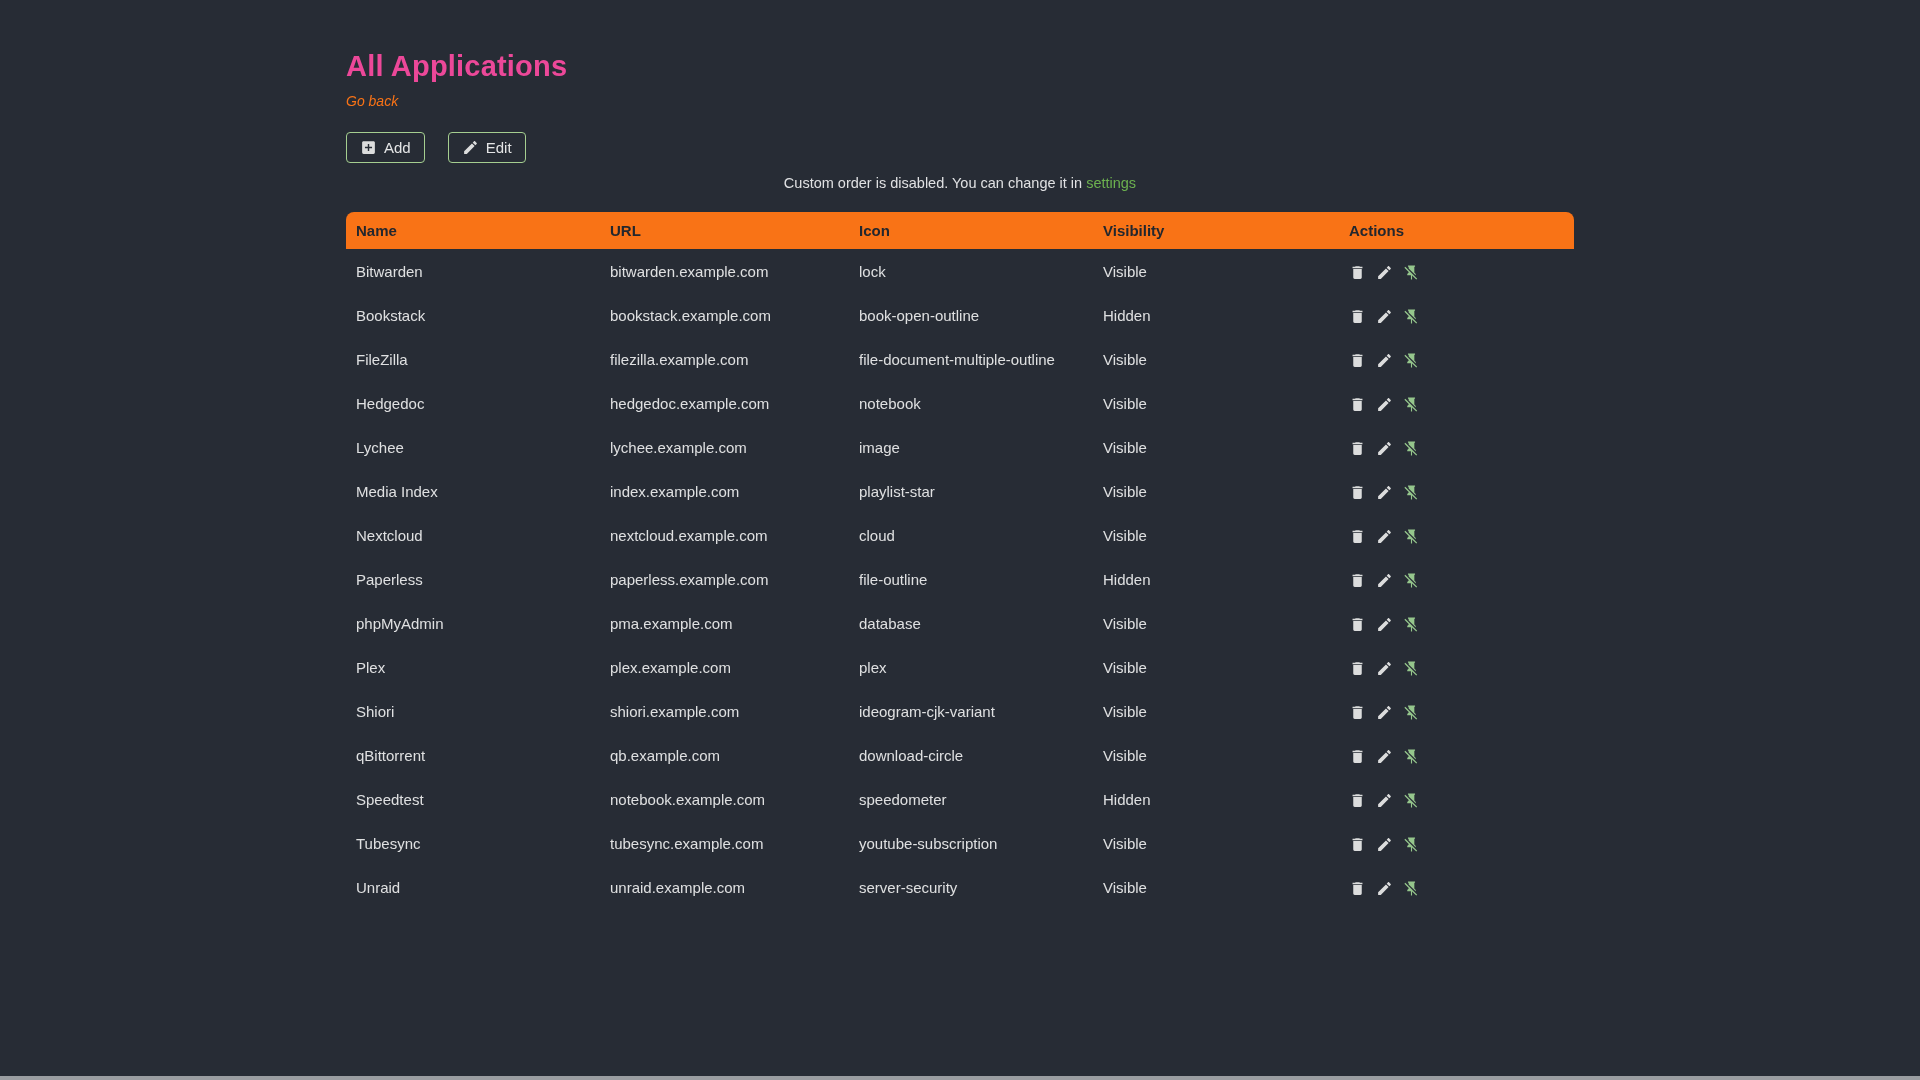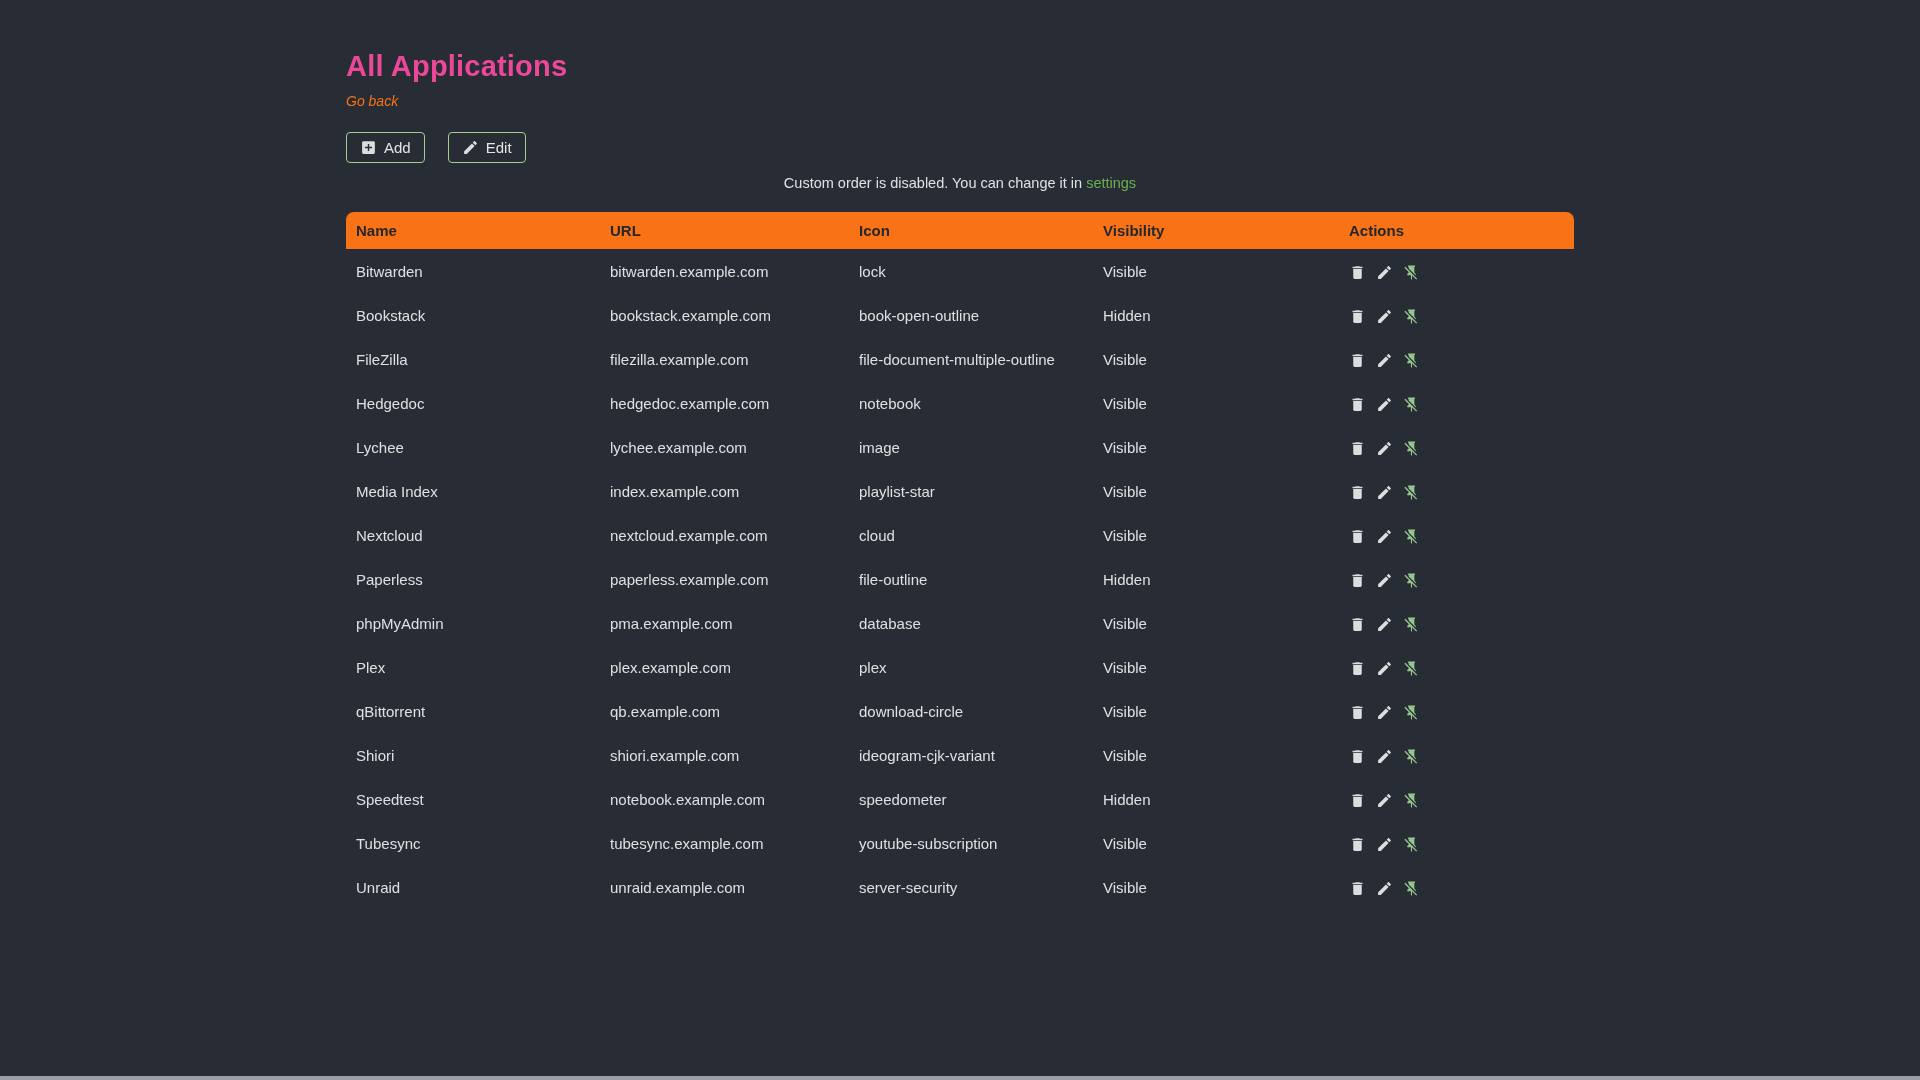--- a/index.html
+++ b/index.html
@@ -390,47 +390,47 @@
       </span>
       <span class="action">
         <svg width="17" height="17" viewBox="0 0 24 24" fill="#95c68c">
                 <path d="M2,5.27L3.28,4L20,20.72L18.73,22L12.8,16.07V22H11.2V16H6V14L8,12V11.27L2,5.27M16,12L18,14V16H17.82L8,6.18V4H7V2H17V4H16V12Z"></path>
               </svg>
       </span>
     </td>
   </tr>
 
   <tr>
+    <td>Shiori</td>
+    <td>shiori.example.com</td>
+    <td>ideogram-cjk-variant</td>
+    <td>Visible</td>
+    <td class="actions">
+      <span class="action">
+        <svg width="17" height="17" viewBox="0 0 24 24" fill="#dcdddd">
+                <path d="M19,4H15.5L14.5,3H9.5L8.5,4H5V6H19V4M6,19A2,2 0 0,0 8,21H16A2,2 0 0,0 18,19V7H6V19Z"></path>
+              </svg>
+      </span>
+      <span class="action">
+        <svg width="17" height="17" viewBox="0 0 24 24" fill="#dcdddd">
+                <path d="M20.71,7.04C21.1,6.65 21.1,6 20.71,5.63L18.37,3.29C18,2.9 17.35,2.9 16.96,3.29L15.12,5.12L18.87,8.87M3,17.25V21H6.75L17.81,9.93L14.06,6.18L3,17.25Z"></path>
+              </svg>
+      </span>
+      <span class="action">
+        <svg width="17" height="17" viewBox="0 0 24 24" fill="#95c68c">
+                <path d="M2,5.27L3.28,4L20,20.72L18.73,22L12.8,16.07V22H11.2V16H6V14L8,12V11.27L2,5.27M16,12L18,14V16H17.82L8,6.18V4H7V2H17V4H16V12Z"></path>
+              </svg>
+      </span>
+    </td>
+  </tr>
+
+  <tr>
     <td>qBittorrent</td>
     <td>qb.example.com</td>
     <td>download-circle</td>
-    <td>Visible</td>
-    <td class="actions">
-      <span class="action">
-        <svg width="17" height="17" viewBox="0 0 24 24" fill="#dcdddd">
-                <path d="M19,4H15.5L14.5,3H9.5L8.5,4H5V6H19V4M6,19A2,2 0 0,0 8,21H16A2,2 0 0,0 18,19V7H6V19Z"></path>
-              </svg>
-      </span>
-      <span class="action">
-        <svg width="17" height="17" viewBox="0 0 24 24" fill="#dcdddd">
-                <path d="M20.71,7.04C21.1,6.65 21.1,6 20.71,5.63L18.37,3.29C18,2.9 17.35,2.9 16.96,3.29L15.12,5.12L18.87,8.87M3,17.25V21H6.75L17.81,9.93L14.06,6.18L3,17.25Z"></path>
-              </svg>
-      </span>
-      <span class="action">
-        <svg width="17" height="17" viewBox="0 0 24 24" fill="#95c68c">
-                <path d="M2,5.27L3.28,4L20,20.72L18.73,22L12.8,16.07V22H11.2V16H6V14L8,12V11.27L2,5.27M16,12L18,14V16H17.82L8,6.18V4H7V2H17V4H16V12Z"></path>
-              </svg>
-      </span>
-    </td>
-  </tr>
-
-  <tr>
-    <td>Shiori</td>
-    <td>shiori.example.com</td>
-    <td>ideogram-cjk-variant</td>
     <td>Visible</td>
     <td class="actions">
       <span class="action">
         <svg width="17" height="17" viewBox="0 0 24 24" fill="#dcdddd">
                 <path d="M19,4H15.5L14.5,3H9.5L8.5,4H5V6H19V4M6,19A2,2 0 0,0 8,21H16A2,2 0 0,0 18,19V7H6V19Z"></path>
               </svg>
       </span>
       <span class="action">
         <svg width="17" height="17" viewBox="0 0 24 24" fill="#dcdddd">
                 <path d="M20.71,7.04C21.1,6.65 21.1,6 20.71,5.63L18.37,3.29C18,2.9 17.35,2.9 16.96,3.29L15.12,5.12L18.87,8.87M3,17.25V21H6.75L17.81,9.93L14.06,6.18L3,17.25Z"></path>

